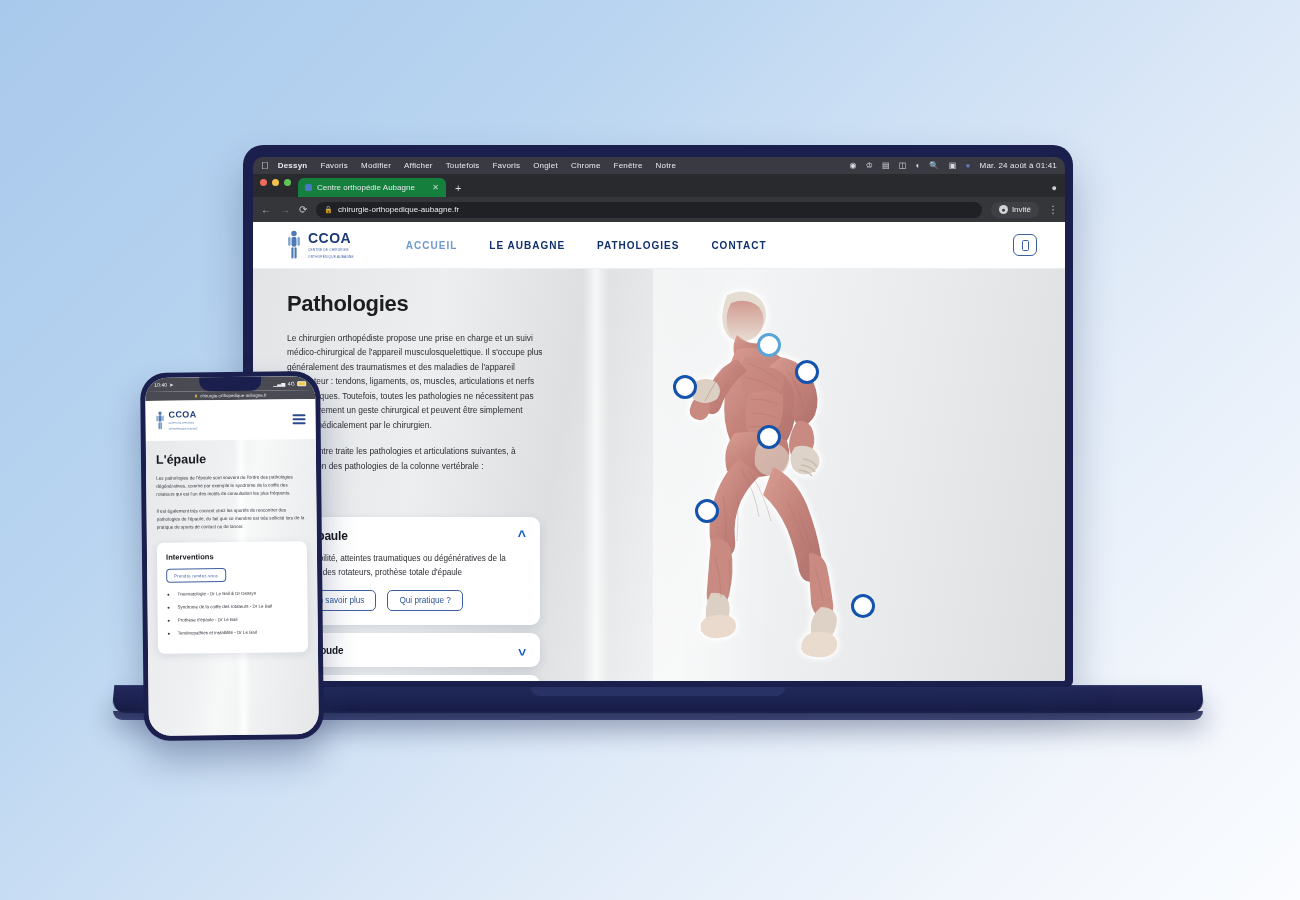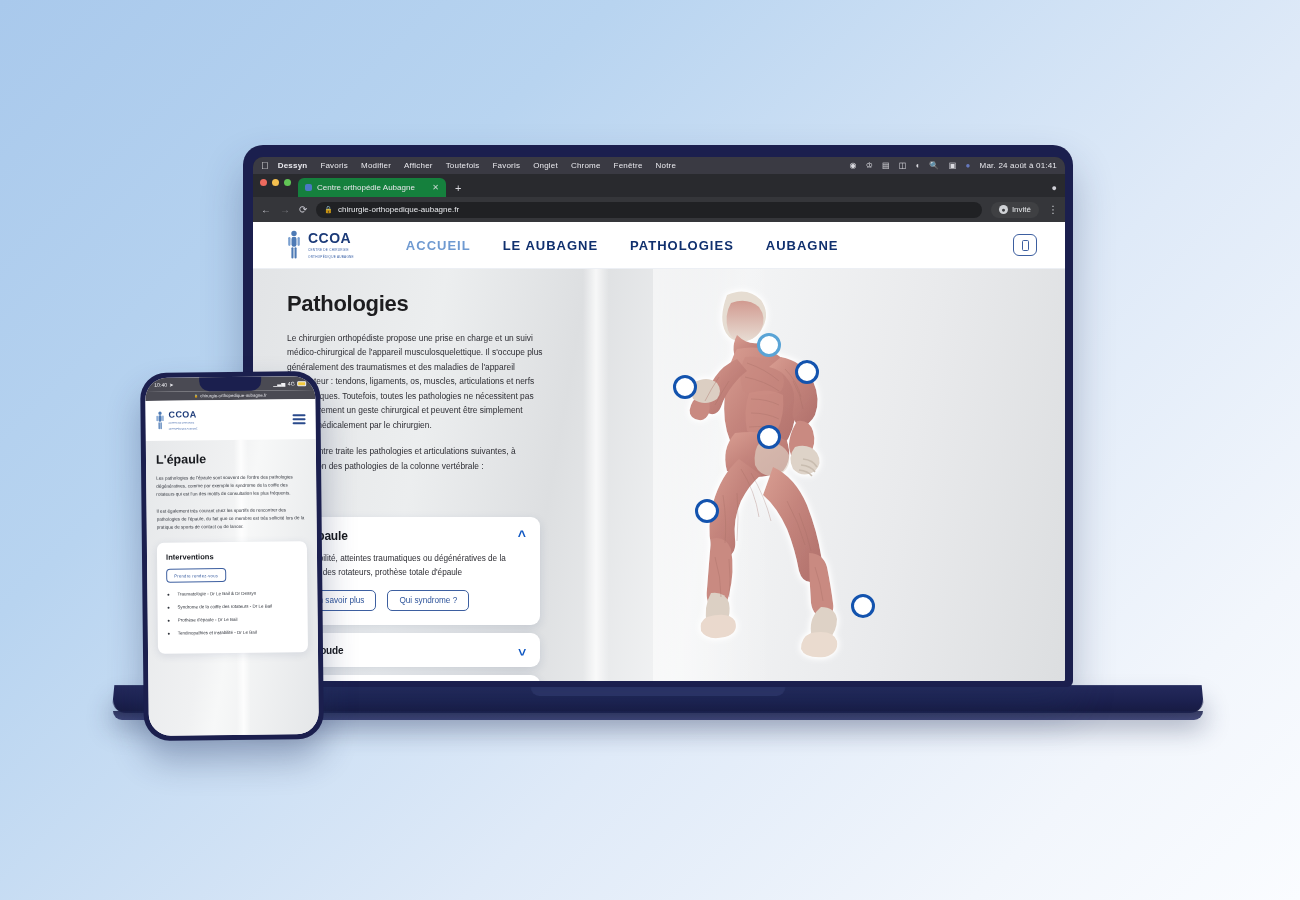--- a/index.html
+++ b/index.html
@@ -95,21 +95,21 @@
   .viewport { position:relative; width:812px; height:459px; background:#fff; overflow:hidden; }
   .site-header {
     height: 47px; background:#fff; display:flex; align-items:center; padding: 0 28px 0 34px;
     border-bottom: 1px solid #eceff4; position:relative; z-index:3;
   }
   .brand { display:flex; align-items:center; gap:7px; margin-right: 52px;}
   .brand-fig { width:14px; height:30px; }
   .brand-txt .bt-main { font-size:14px; font-weight:bold; color:#1b3a78; letter-spacing:.5px; line-height:1;}
   .brand-txt .bt-sub { font-size:3.1px; color:#3c63a8; letter-spacing:.25px; line-height:1.45; margin-top:3px;}
   .site-nav { display:flex; align-items:center; gap:32px; }
-  .nav-link { font-size:13px; font-weight:bold; letter-spacing:1px; color:#10306e; }
+  .nav-link { font-size:10px; font-weight:bold; letter-spacing:1px; color:#10306e; }
   .nav-link.active { color:#6f9ad1; }
   .devbtn {
     margin-left:auto; width:24px; height:22px; border:1.4px solid #3d5fa0; border-radius:6px;
     display:flex; align-items:center; justify-content:center; background:#fff;
   }
   .devbtn .ph { width:7px; height:11px; border:1.2px solid #3d5fa0; border-radius:1.6px; }
 
   
   .hero { position:relative; height:412px; overflow:hidden;
           background: linear-gradient(100deg,#e2e4e6 0%,#eceeef 22%,#dddfe1 38%,#f3f4f5 56%, #e9eaec 78%, #dcdee0 100%); }
@@ -338,21 +338,21 @@
               <div class="bt-main">CCOA</div>
               <div class="bt-sub">CENTRE DE CHIRURGIE</div>
               <div class="bt-sub">ORTHOPÉDIQUE AUBAGNE</div>
             </div>
           </div>
 
           <nav class="site-nav">
             <a class="nav-link active">ACCUEIL</a>
             <a class="nav-link">LE AUBAGNE</a>
             <a class="nav-link">PATHOLOGIES</a>
-            <a class="nav-link">AUBAGNE</a>
+            <a class="nav-link">CONTACT</a>
           </nav>
 
           <div class="devbtn">
               <span class="ph"></span>
             </div>
         </div>
 
         <div class="hero">
           <div class="hero-sheen"></div>
           <div class="hero-sheen2"></div>
@@ -451,21 +451,21 @@
           <div class="accordion">
 
             <div class="acc-card open">
               <div class="acc-head">
                 <span class="acc-title">L'épaule</span>
                 <span class="chev">^</span>
               </div>
               <p class="acc-body">Instabilité, atteintes traumatiques ou dégénératives de la coiffe des rotateurs, prothèse totale d'épaule</p>
               <div class="acc-btns">
                 <span class="pill">En savoir plus</span>
-                <span class="pill">Qui syndrome ?</span>
+                <span class="pill">Qui pratique ?</span>
               </div>
             </div>
 
             <div class="acc-card closed">
               <div class="acc-head">
                 <span class="acc-title sm">Le coude</span>
                 <span class="chev" style="transform:rotate(180deg);display:inline-block;">^</span>
               </div>
             </div>
 

